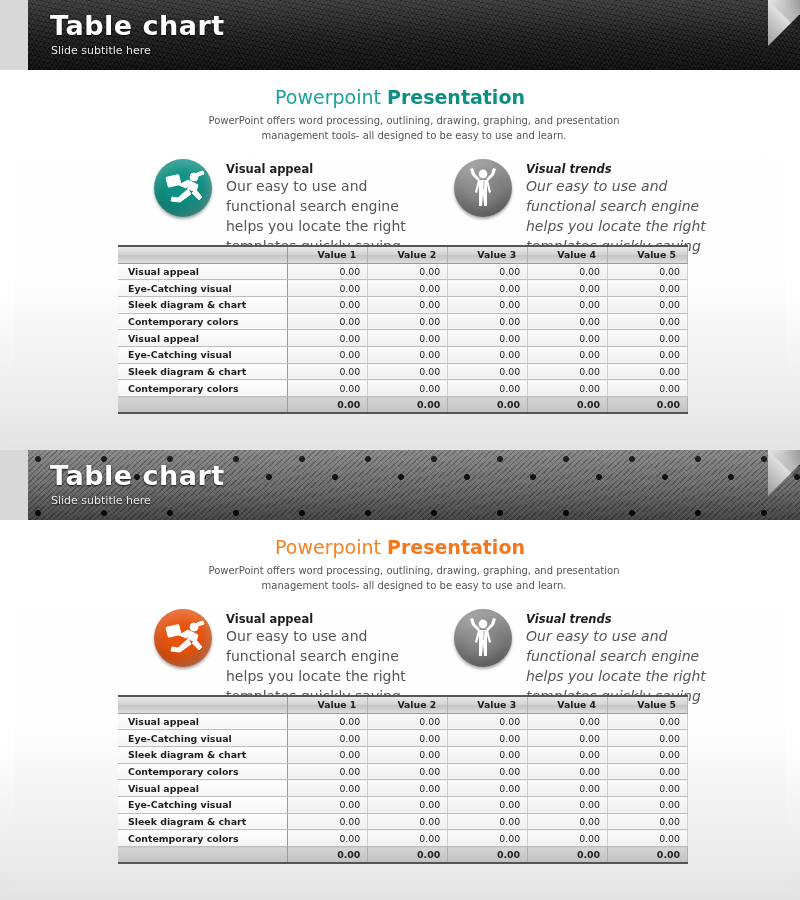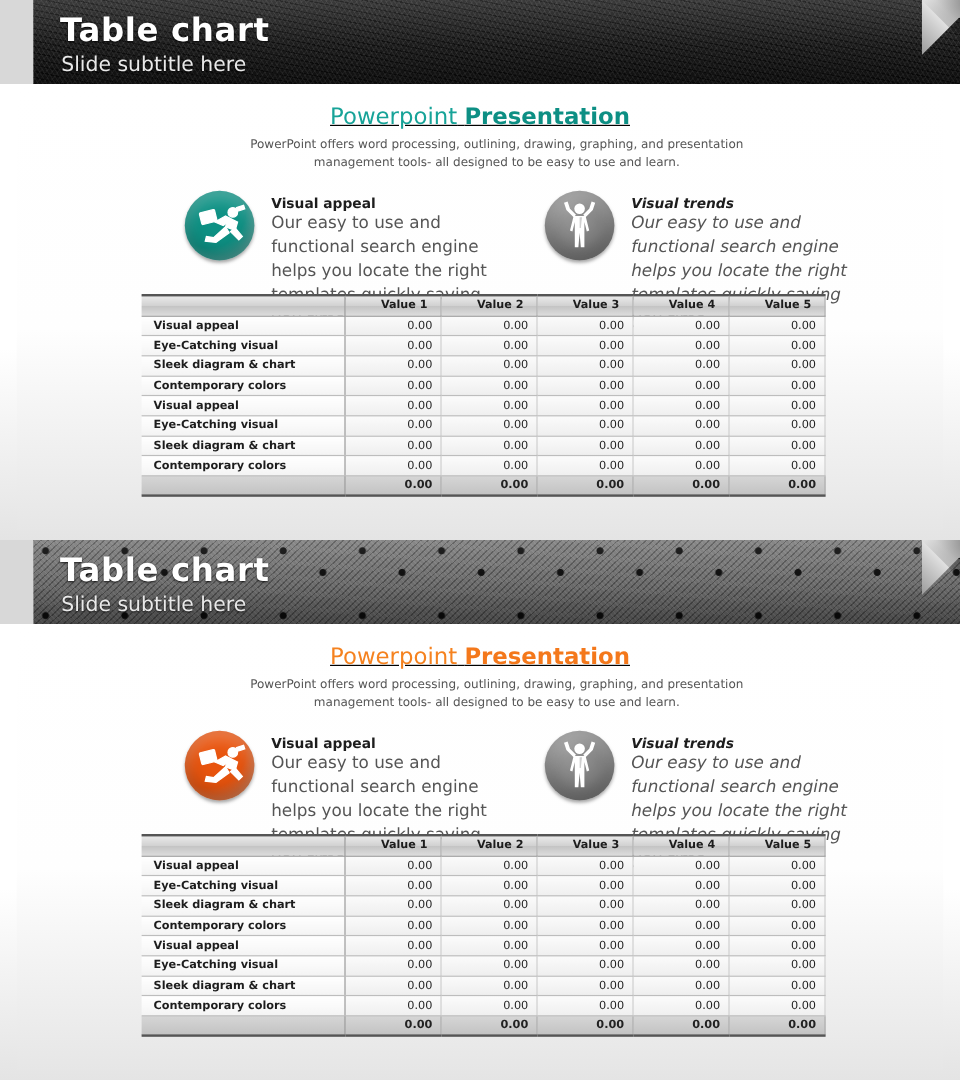--- a/index.html
+++ b/index.html
@@ -41,21 +41,21 @@
     pointer-events:none;
   }
   .slide-title{
     position:absolute;left:22px;top:10px;
     font-size:27px;font-weight:bold;color:#ffffff;
     letter-spacing:.5px;
     text-shadow:0 1px 2px rgba(0,0,0,.8);
   }
   .slide-subtitle{
     position:absolute;left:23px;top:44px;
-    font-size:17px;color:#e9e9e9;
+    font-size:11px;color:#e9e9e9;
     text-shadow:0 1px 2px rgba(0,0,0,.8);
   }
 
   
   .body-wrap{
     position:absolute;left:0;right:0;top:70px;bottom:0;
     background:linear-gradient(180deg,#ffffff 0%,#ffffff 58%,#e4e4e4 100%);
   }
   .sheet{
     position:absolute;left:14px;right:14px;top:0;bottom:8px;
@@ -80,21 +80,21 @@
   }
   .curl .lip{
     position:absolute;right:0;top:0;width:46px;height:46px;
     background:radial-gradient(circle at 100% 0,rgba(0,0,0,.55) 0%,rgba(0,0,0,0) 70%);
     clip-path:polygon(100% 0,100% 100%,0 0);
   }
 
   
   .ppt-title{
     position:absolute;left:0;right:0;top:16px;text-align:center;
-    font-size:19px;font-weight:normal;text-decoration:underline;
+    font-size:19px;font-weight:normal;
   }
   .ppt-title .light{font-weight:normal;}
   .ppt-title .bold{font-weight:bold;}
   .ppt-desc{
     position:absolute;left:190px;width:420px;top:44px;
     text-align:center;font-size:10px;line-height:1.45;color:#555;
   }
 
   
   .features{position:absolute;left:140px;top:92px;width:530px;height:70px;}

